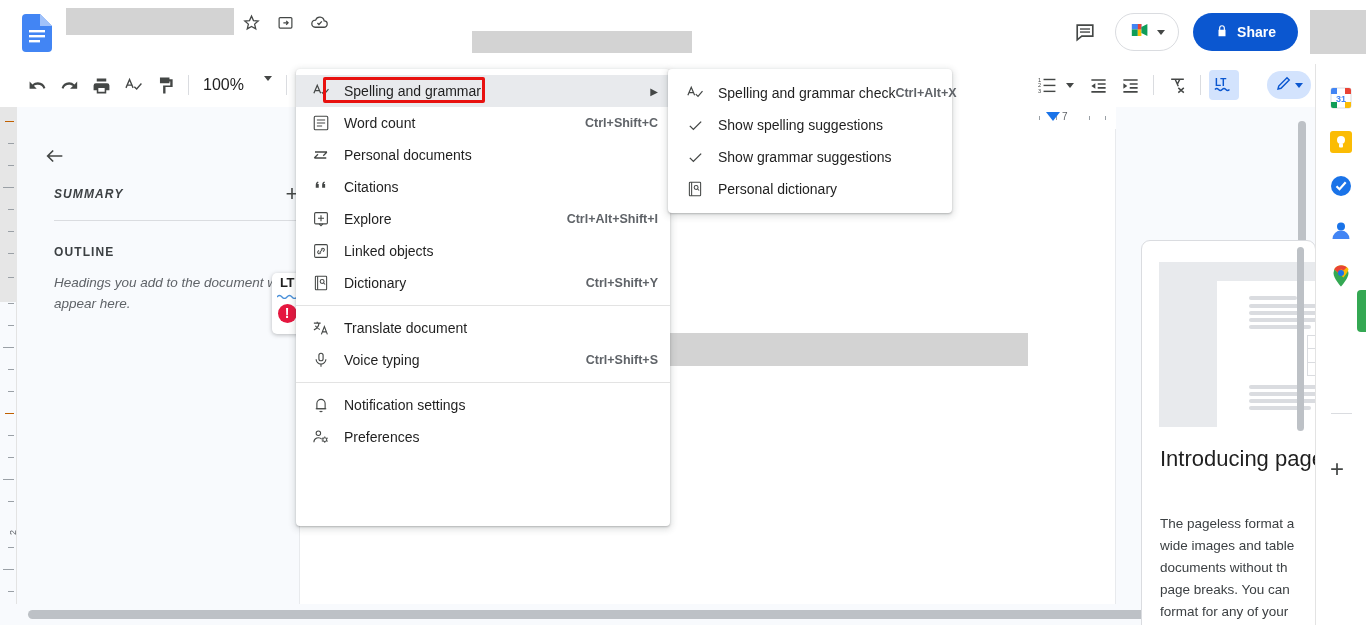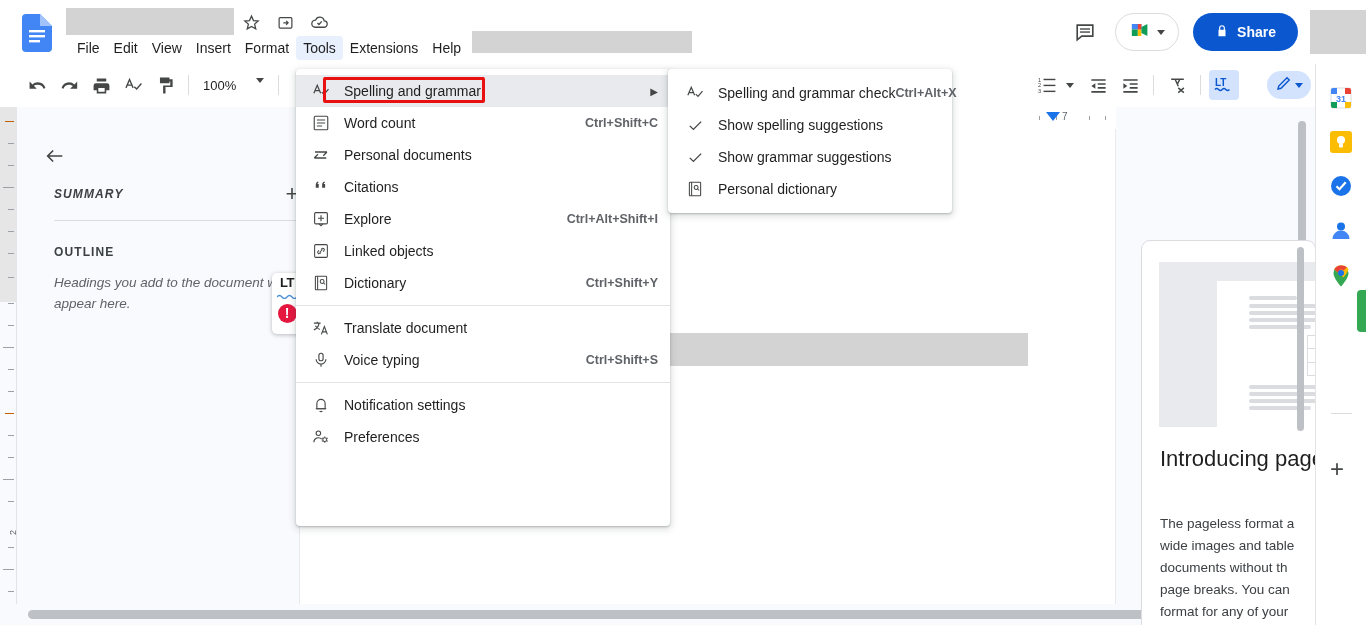--- a/index.html
+++ b/index.html
@@ -47,21 +47,21 @@
   .account-redact { width: 56px; height: 44px; background: #d3d3d3; margin-left: 12px; }
 
   
   .toolbar {
     position: absolute; left: 0; top: 64px; width: 1366px; height: 42px;
     background: #fff; display: flex; align-items: center; padding-left: 22px; gap: 2px;
   }
   .tb-btn { width: 30px; height: 30px; display: flex; align-items: center; justify-content: center; color: #444746; border-radius: 4px; }
   .tb-btn.sel { background: #d3e3fd; color: #0b57d0; }
   .tb-sep { width: 1px; height: 20px; background: #dadce0; margin: 0 6px; }
-  .zoom-ctl { display: flex; align-items: flex-start; gap: 20px; font-size: 13px; color: #1f1f1f; padding: 0 6px; }
+  .zoom-ctl { display: flex; align-items: flex-start; gap: 20px; font-size: 16px; color: #1f1f1f; padding: 0 6px; }
   .style-ctl { font-size: 13px; color: #1f1f1f; padding: 0 8px; white-space: nowrap; }
   .tb-right { margin-left: auto; display: flex; align-items: center; padding-right: 8px; gap: 2px; }
   .pencil-ctl { display: flex; align-items: center; gap: 2px; background: #d3e3fd; border-radius: 15px; padding: 3px 8px; color: #0b57d0; }
   .caret { width: 0; height: 0; border-left: 4px solid transparent; border-right: 4px solid transparent; border-top: 5px solid currentColor; }
 
   
   .workspace { position: absolute; left: 0; top: 107px; width: 1366px; height: 518px; background: #f8fafd; }
 
   .vruler {
     position: absolute; left: 0; top: 0; width: 17px; height: 497px; background: #f8fafd;
@@ -205,30 +205,20 @@
         </svg>
       </span>
       <span class="ticon">
         <svg width="19" height="19" viewBox="0 0 24 24" fill="none" stroke="currentColor" stroke-width="1.6">
           <path d="M6.5 18h11a4 4 0 0 0 .4-8 5.6 5.6 0 0 0-10.8-1A3.8 3.8 0 0 0 6.5 18z"></path>
           <path d="M9.4 12.6l1.9 1.9 3.6-4"></path>
         </svg>
       </span>
     </div>
 
-    <div class="menubar">
-      <div class="menu-item">File</div>
-      <div class="menu-item">Edit</div>
-      <div class="menu-item">View</div>
-      <div class="menu-item">Insert</div>
-      <div class="menu-item">Format</div>
-      <div class="menu-item active">Tools</div>
-      <div class="menu-item">Extensions</div>
-      <div class="menu-item">Help</div>
-    </div>
     <div class="menusearch-redact"></div>
 
     <div class="top-right">
       <span class="comment-btn">
         <svg width="22" height="22" viewBox="0 0 24 24" fill="currentColor">
           <path d="M3.5 4.5h17v12h-12l-5 4z" fill="none" stroke="currentColor" stroke-width="1.8"></path>
           <rect x="6.5" y="8" width="11" height="1.5"></rect>
           <rect x="6.5" y="11.3" width="11" height="1.5"></rect>
         </svg>
       </span>

